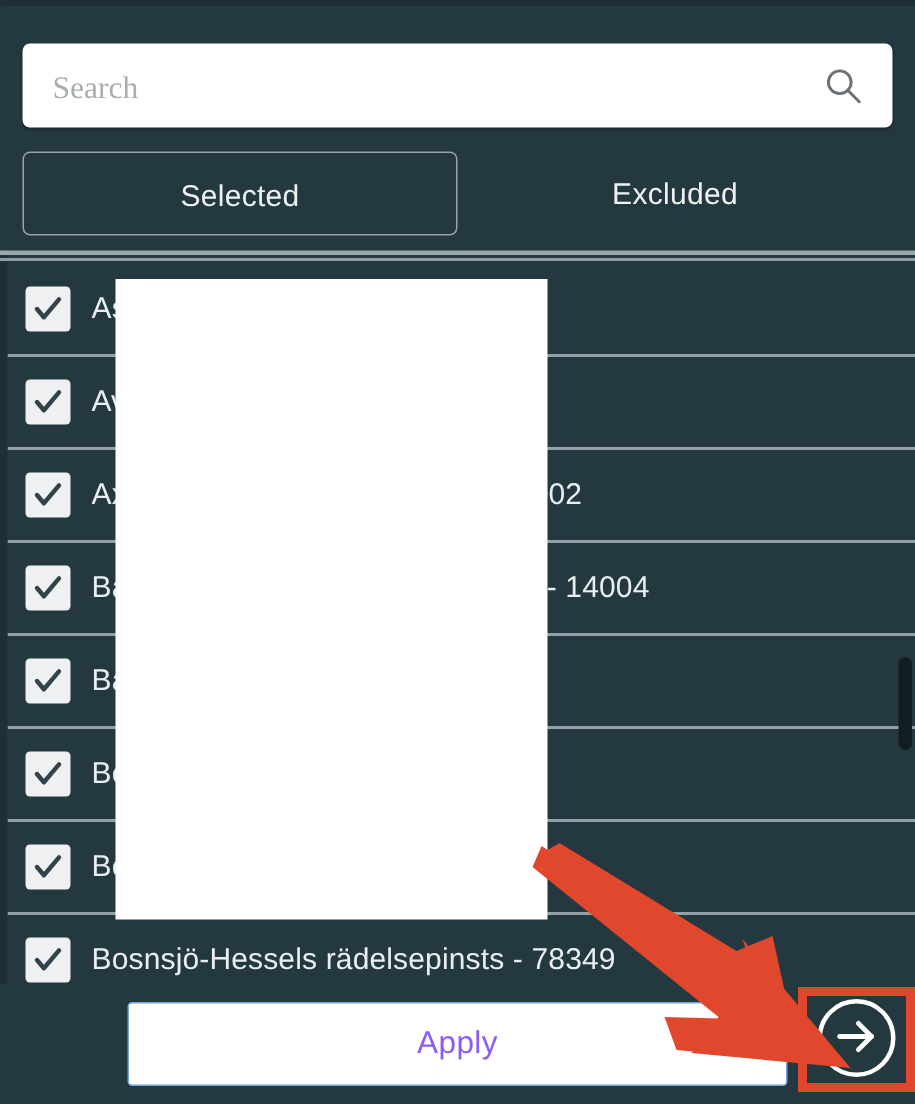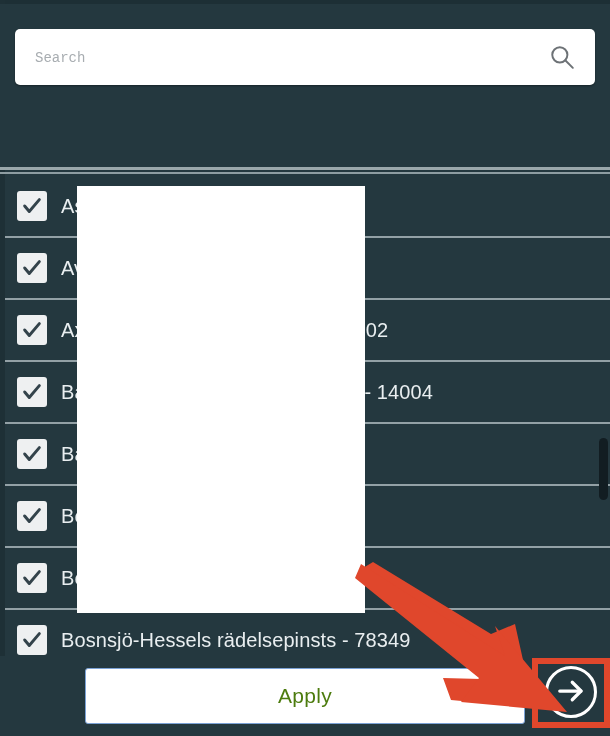--- a/index.html
+++ b/index.html
@@ -57,22 +57,22 @@
     border-radius: 5px;
     box-shadow: 0 1px 2px rgba(0,0,0,0.35);
   }
   .search-input {
     position: absolute;
     left: 18px; top: 0;
     width: 500px; height: 56px;
     border: none;
     outline: none;
     background: transparent;
-    font-family: Liberation Mono, monospace;
-    font-size: 14px;
+    font-family: Liberation Serif, serif;
+    font-size: 21px;
     color: #30404a;
   }
   .search-input::placeholder {
     color: #a8adb1;
     opacity: 1;
   }
   .search-icon {
     position: absolute;
     right: 20px; top: 15px;
     width: 26px; height: 26px;
@@ -186,21 +186,21 @@
     height: 80px;
     background: #24383f;
   }
   .apply-btn {
     position: absolute;
     left: 85px; top: 12px;
     width: 440px; height: 56px;
     background: #ffffff;
     border: 1px solid #7ba2d6;
     border-radius: 3px;
-    color: #4d7c0f;
+    color: #8b5cf6;
     font-size: 21px;
     font-family: "Liberation Sans", sans-serif;
     cursor: pointer;
     letter-spacing: 0.3px;
   }
   .next-btn {
     position: absolute;
     left: 545px; top: 666px;
     width: 52px; height: 52px;
     border-radius: 50%;
@@ -254,20 +254,24 @@
     <div class="search-wrap">
       <input class="search-input" type="text" placeholder="Search" style="">
       <span class="search-icon">
         <svg viewBox="0 0 24 24" fill="none" stroke="currentColor" stroke-width="1.8">
           <circle cx="10" cy="10" r="7"></circle>
           <line x1="15" y1="15" x2="22" y2="22" stroke-linecap="round"></line>
         </svg>
       </span>
     </div>
 
+    <div class="tabs">
+      <button class="tab tab-selected">Selected</button>
+      <button class="tab tab-excluded">Excluded</button>
+    </div>
 
   </div>
   <div class="header-rule"></div>
   <div class="header-rule2"></div>
 
   <div class="list">
 
     <div class="row">
       <span class="cb">
         <svg viewBox="0 0 24 24" fill="none" stroke="currentColor" stroke-width="3.2" stroke-linecap="round" stroke-linejoin="round">

